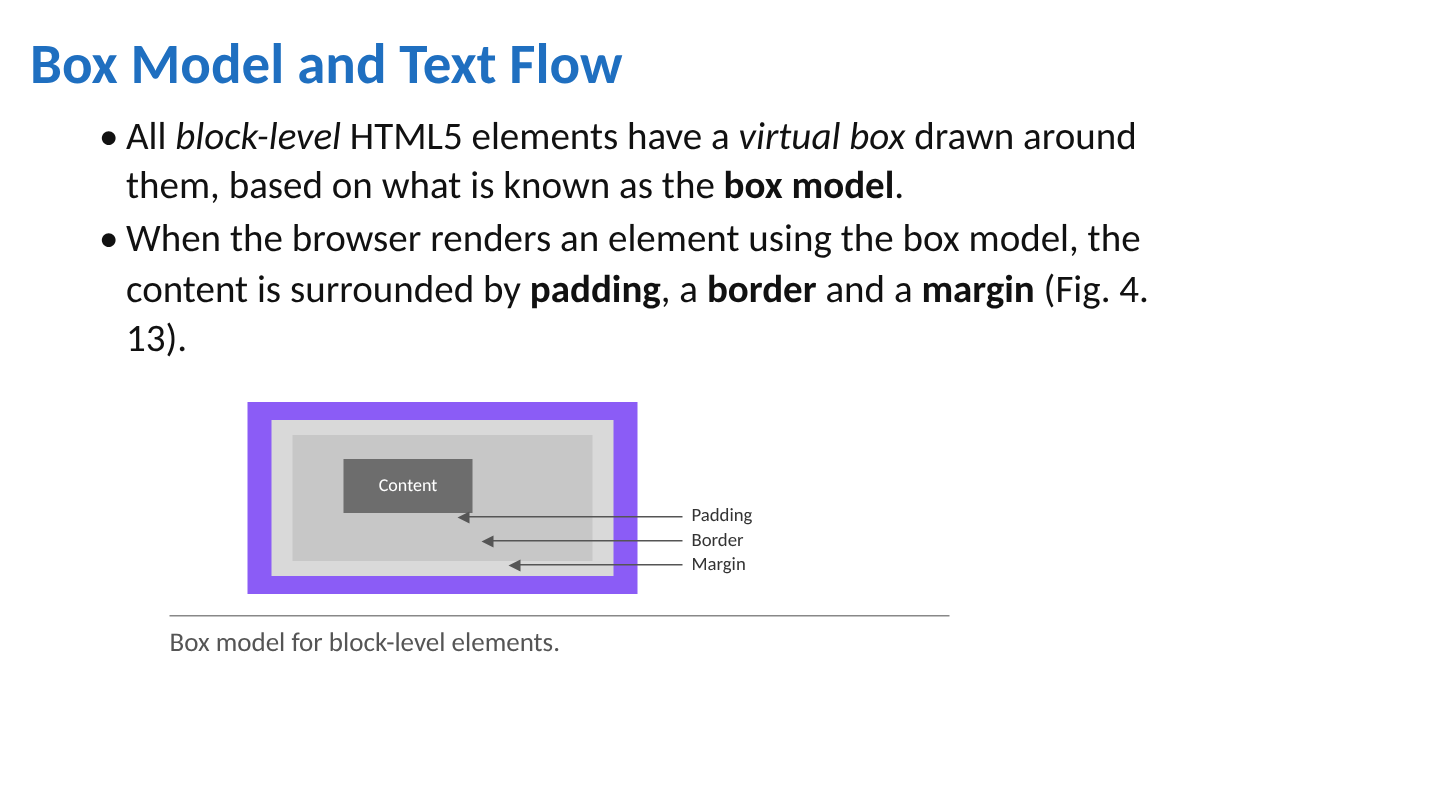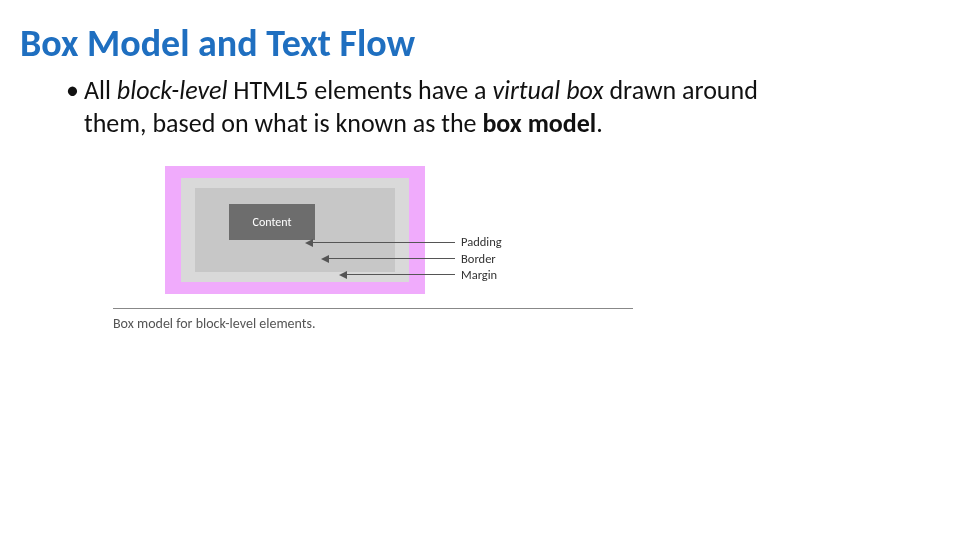--- a/index.html
+++ b/index.html
@@ -7,46 +7,47 @@
   .slide { width: 826px; height: 540px; padding: 24px 20px 0 20px; position: relative; }
   .title { font-size: 38px; font-weight: 700; color: #1f6fc0; line-height: 1.05; margin-bottom: 10px; }
   .body-text { font-size: 26px; color: #111; line-height: 1.28; }
   ul.body-text { list-style: none; padding-left: 46px; }
   ul.body-text > li { position: relative; padding-left: 18px; margin-bottom: 2px; }
   ul.body-text > li::before { content: "•"; position: absolute; left: 0; top: 0; }
   .i { font-style: italic; }
   .b { font-weight: 700; }
 
   .figure-wrap { position: relative; width: 600px; margin: 26px auto 0 auto; }
-  .boxmodel { position: relative; width: 260px; height: 128px; background: #f0abfc; margin: 0 4px 0 52px; }
+  .boxmodel { position: relative; width: 260px; height: 128px; background: #8b5cf6; margin: 0 4px 0 52px; }
   .border-layer { position: absolute; top: 12px; left: 16px; right: 16px; bottom: 12px; background: #d9d9d9; }
   .padding-layer { position: absolute; top: 10px; left: 14px; right: 14px; bottom: 10px; background: #c7c7c7; }
   .content-layer { position: absolute; top: 16px; left: 34px; width: 86px; height: 36px; background: #6d6d6d; color: #fff; font-size: 12px; display: flex; align-items: center; justify-content: center; }
 
   .arrow { position: absolute; height: 0; border-top: 1.2px solid #555; }
   .arrow::before { content: ""; position: absolute; left: -6px; top: -4px; border-top: 4px solid transparent; border-bottom: 4px solid transparent; border-right: 8px solid #555; }
   .lbl { position: absolute; font-size: 12.5px; color: #333; }
   .arrow-padding { top: 76px; left: 198px; width: 144px; }
   .lbl-padding   { top: 68px; left: 348px; }
   .arrow-border  { top: 92px; left: 214px; width: 128px; }
   .lbl-border    { top: 85px; left: 348px; }
   .arrow-margin  { top: 108px; left: 232px; width: 110px; }
   .lbl-margin    { top: 101px; left: 348px; }
 
   hr.caprule { border: none; border-top: 1px solid #888; margin: 14px 0 6px 0; width: 520px; }
-  .caption { font-size: 14px; color: #555; margin-left: 0; }
+  .caption { font-size: 18px; color: #555; margin-left: 0; }
 </style>
 </head>
 <body>
 
 <div class="slide">
   <h1 class="title">Box Model and Text Flow</h1>
 
   <ul class="body-text">
     <li><span>All </span><span class="i">block-level</span><span> HTML5 elements have a </span><span class="i">virtual box</span><span> drawn around them, based on what is known as the </span><span class="b">box model</span><span>.</span></li>
+    <li><span>When the browser renders an element using the box model, the content is surrounded by </span><span class="b">padding</span><span>, a </span><span class="b">border </span><span>and a </span><span class="b">margin </span><span>(Fig. 4. 13).</span></li>
   </ul>
 
   <div class="figure-wrap">
     <div class="boxmodel">
       <div class="border-layer">
         <div class="padding-layer">
           <div class="content-layer">Content</div>
         </div>
       </div>
     </div>

